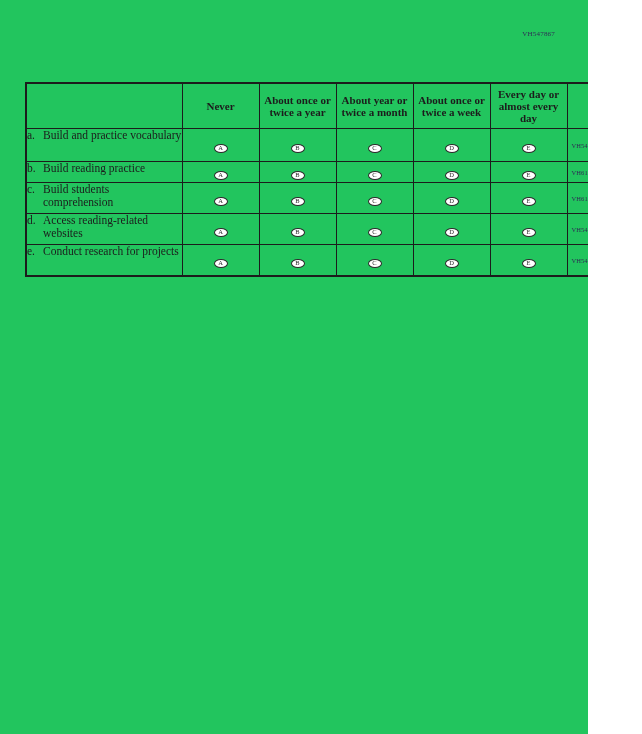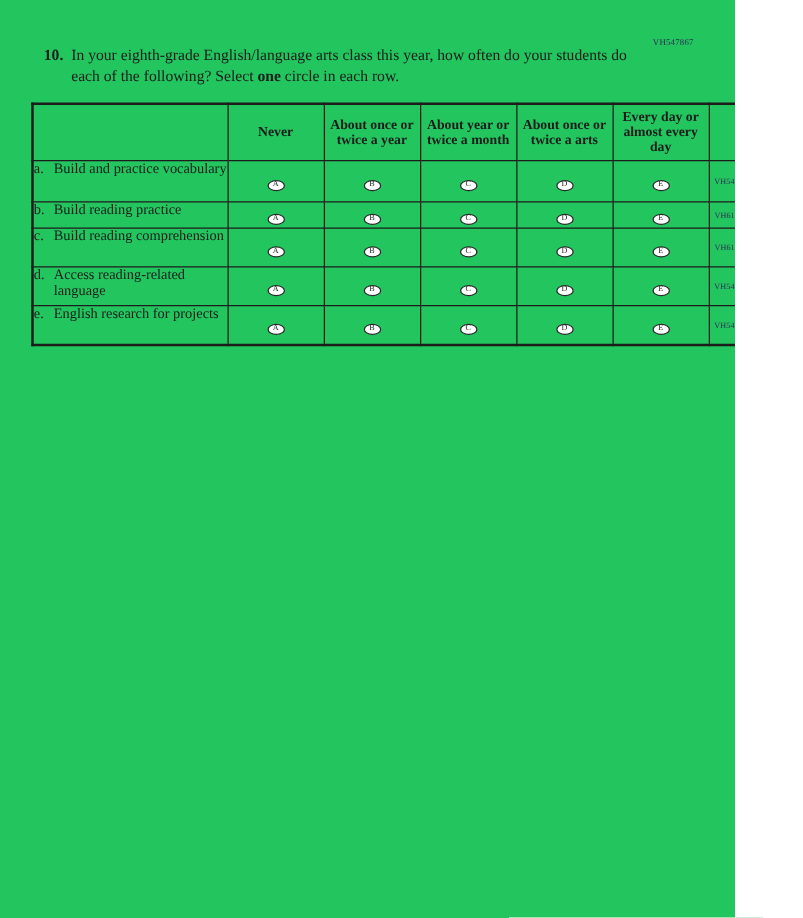--- a/index.html
+++ b/index.html
@@ -117,42 +117,38 @@
     font-family: "Liberation Serif", serif;
   }
 </style>
 </head>
 <body>
 
 <div class="page">
 
   <div class="form-code-top">VH547867</div>
 
-  <div class="question">
-    <div class="qnum">10.</div>
-    <div class="qtext"><span>In your eighth-grade English/language arts class this year, how often do your students do each of the following? Select </span><b>one</b><span> circle in each row.</span></div>
-  </div>
 
   <table class="grid">
     <colgroup>
       <col class="c-label">
         <col class="c-opt">
         <col class="c-opt">
         <col class="c-opt">
         <col class="c-opt">
         <col class="c-opt">
         <col class="c-code">
     </colgroup>
     <thead>
       <tr>
         <th></th>
         <th>Never</th>
         <th>About once or twice a year</th>
         <th>About year or twice a month</th>
-        <th>About once or twice a arts</th>
+        <th>About once or twice a week</th>
         <th>Every day or almost every day</th>
         <th></th>
       </tr>
     </thead>
     <tbody>
       <tr class="r-a">
         <td class="label-cell">
           <div class="label-flex">
             <span class="row-letter">a.</span>
             <span class="row-label-text">Build and practice vocabulary</span>
@@ -196,21 +192,21 @@
             </span></td>
         <td class="opt-cell"><span class="bubble">
               <span class="bl">E</span>
             </span></td>
         <td class="code-cell">VH617114</td>
       </tr>
       <tr class="r-c">
         <td class="label-cell">
           <div class="label-flex">
             <span class="row-letter">c.</span>
-            <span class="row-label-text">Build reading comprehension</span>
+            <span class="row-label-text">Build students comprehension</span>
           </div>
         </td>
         <td class="opt-cell"><span class="bubble">
               <span class="bl">A</span>
             </span></td>
         <td class="opt-cell"><span class="bubble">
               <span class="bl">B</span>
             </span></td>
         <td class="opt-cell"><span class="bubble">
               <span class="bl">C</span>
@@ -220,21 +216,21 @@
             </span></td>
         <td class="opt-cell"><span class="bubble">
               <span class="bl">E</span>
             </span></td>
         <td class="code-cell">VH617116</td>
       </tr>
       <tr class="r-d">
         <td class="label-cell">
           <div class="label-flex">
             <span class="row-letter">d.</span>
-            <span class="row-label-text">Access reading-related language</span>
+            <span class="row-label-text">Access reading-related websites</span>
           </div>
         </td>
         <td class="opt-cell"><span class="bubble">
               <span class="bl">A</span>
             </span></td>
         <td class="opt-cell"><span class="bubble">
               <span class="bl">B</span>
             </span></td>
         <td class="opt-cell"><span class="bubble">
               <span class="bl">C</span>
@@ -244,21 +240,21 @@
             </span></td>
         <td class="opt-cell"><span class="bubble">
               <span class="bl">E</span>
             </span></td>
         <td class="code-cell">VH547871</td>
       </tr>
       <tr class="r-e">
         <td class="label-cell">
           <div class="label-flex">
             <span class="row-letter">e.</span>
-            <span class="row-label-text">English research for projects</span>
+            <span class="row-label-text">Conduct research for projects</span>
           </div>
         </td>
         <td class="opt-cell"><span class="bubble">
               <span class="bl">A</span>
             </span></td>
         <td class="opt-cell"><span class="bubble">
               <span class="bl">B</span>
             </span></td>
         <td class="opt-cell"><span class="bubble">
               <span class="bl">C</span>

